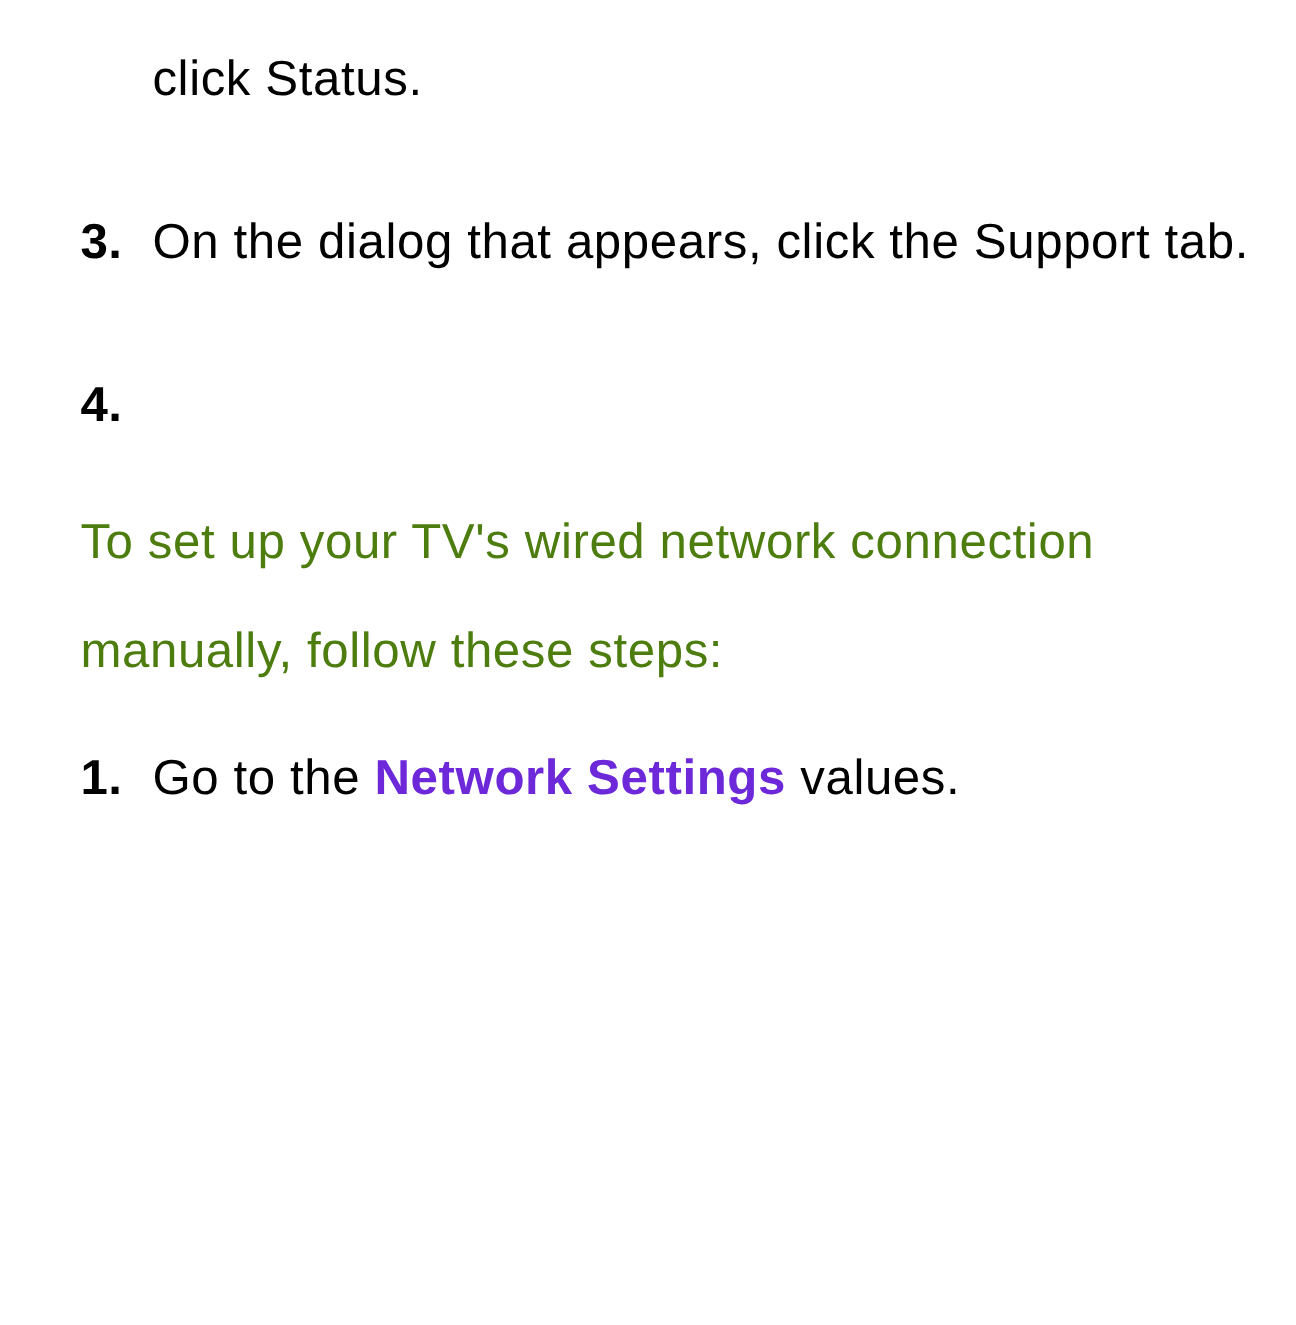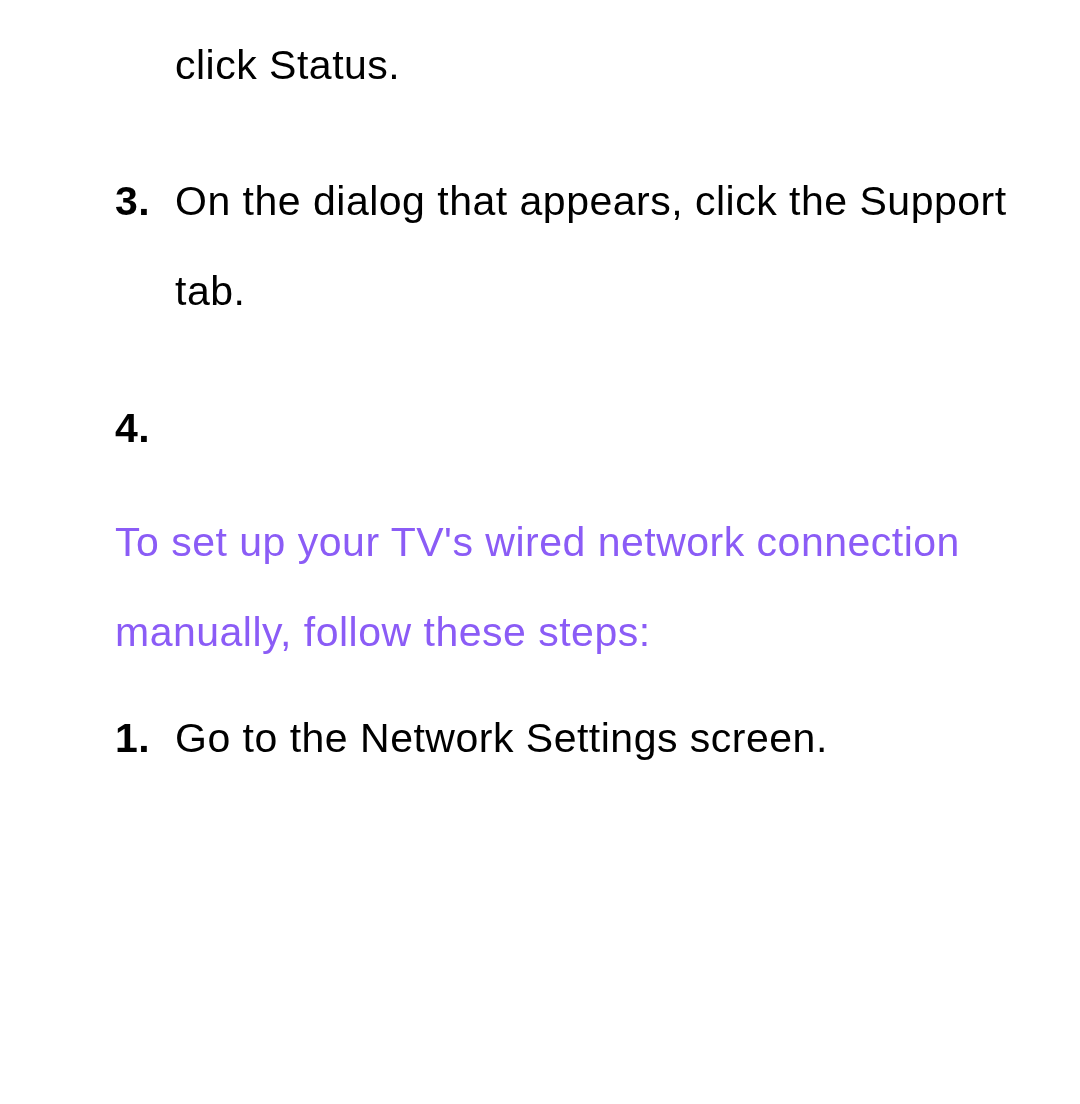--- a/index.html
+++ b/index.html
@@ -9,21 +9,21 @@
     }
     body {
       width: 1080px;
       height: 1104px;
       background: #ffffff;
       font-family: Arial, Helvetica, sans-serif;
       color: #000000;
       padding-top: 20px;
     }
     .content {
-      padding-left: 115px;
+      padding-left: 67px;
       padding-right: 30px;
     }
     .list-item {
       position: relative;
       padding-left: 60px;
       margin-bottom: 46px;
       font-size: 41px;
       line-height: 2.2;
       letter-spacing: 0.5px;
     }
@@ -37,27 +37,28 @@
     .fragment {
       font-size: 41px;
       line-height: 2.2;
       padding-left: 60px;
       margin-bottom: 46px;
       letter-spacing: 0.5px;
     }
     .section-heading {
       font-size: 41px;
       line-height: 2.2;
-      color: #8b5cf6;
+      color: #4d7c0f;
       margin-top: 160px;
       margin-bottom: 16px;
       letter-spacing: 0.5px;
     }
     .highlight {
-      color: #000000;
+      color: #6d28d9;
+      font-weight: bold;
     }
   </style>
 </head>
 <body>
 
 <div class="content">
 
   <div class="fragment">
     <span>click Status.</span>
   </div>
@@ -70,16 +71,16 @@
   <div class="list-item">
     <span class="list-marker">4.</span>
   </div>
 
   <div class="section-heading">
     <span>To set up your TV's wired network connection manually, follow these steps:</span>
   </div>
 
   <div class="list-item">
     <span class="list-marker">1.</span>
-    <span>Go to the </span><span class="highlight">Network Settings</span><span> screen.</span>
+    <span>Go to the </span><span class="highlight">Network Settings</span><span> values.</span>
   </div>
 
 </div>
 
 </body></html>

